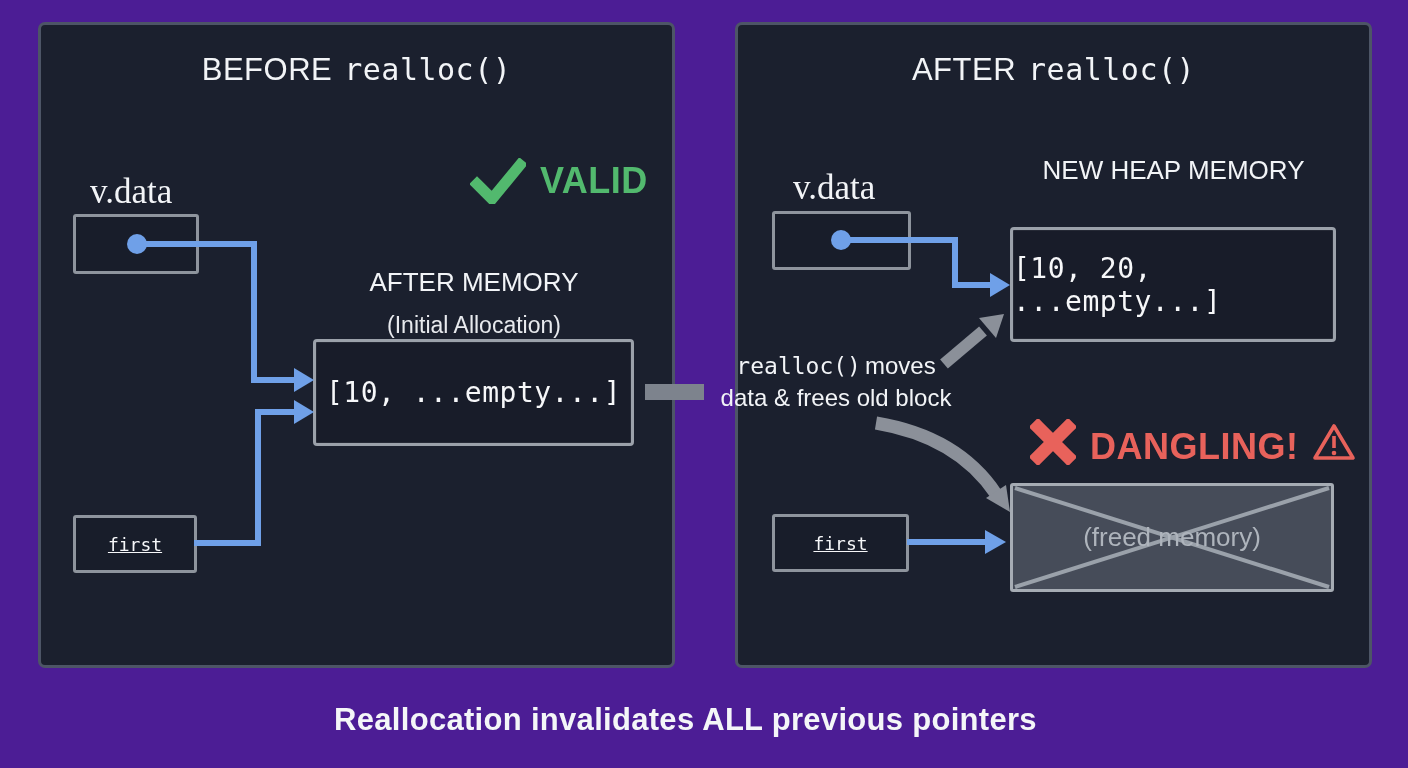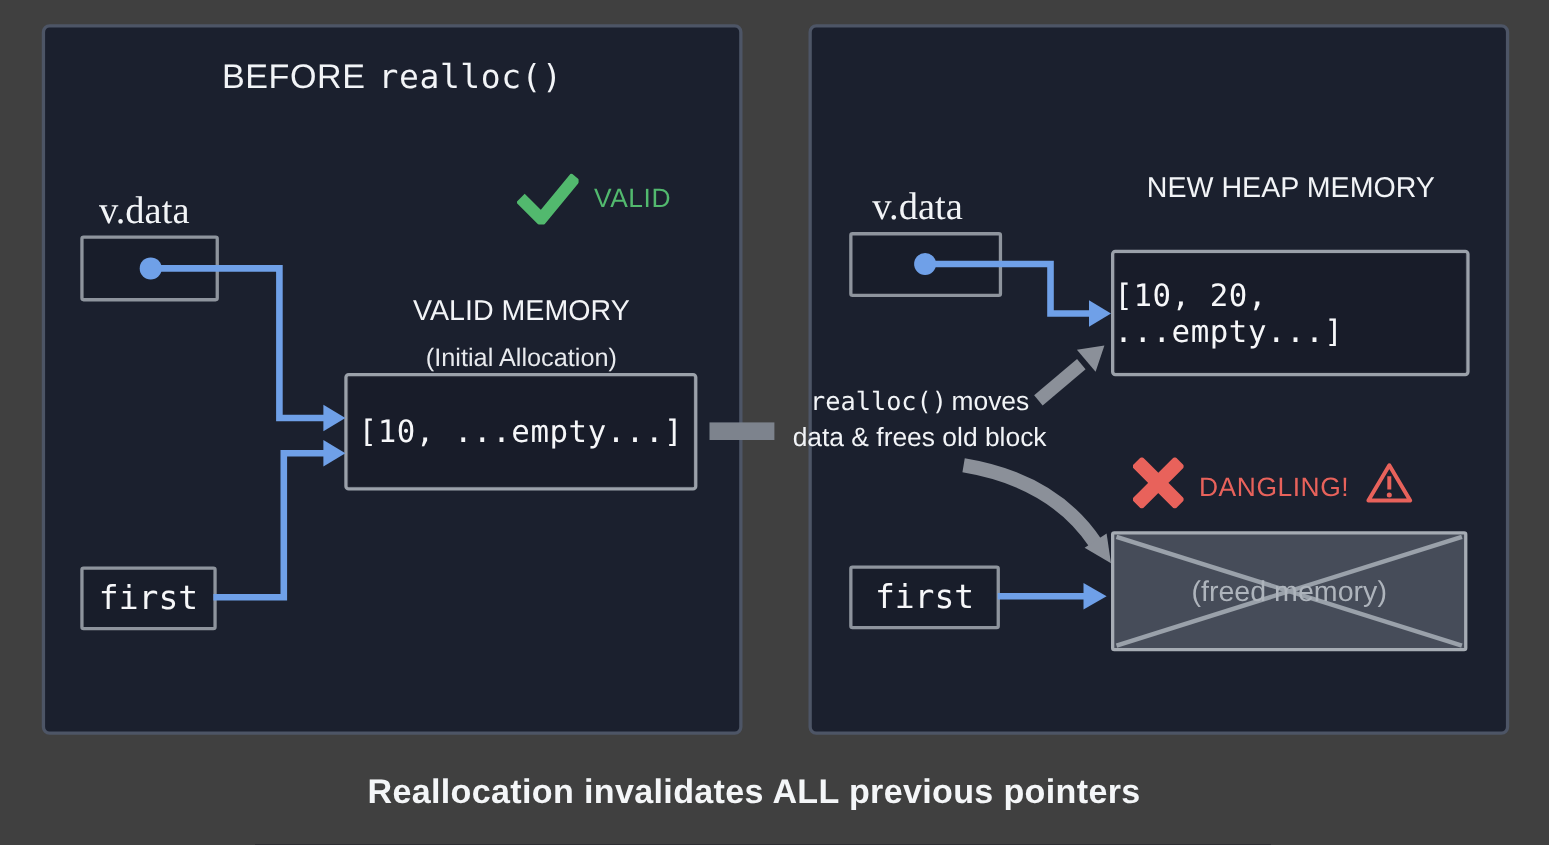--- a/index.html
+++ b/index.html
@@ -1,18 +1,18 @@
 <!DOCTYPE html>
 <html><head>
 <meta charset="utf-8">
 <style>
   html,body{margin:0;padding:0;background:#14161f;}
   .stage{
     position:relative;width:1408px;height:768px;overflow:hidden;
-    background:#404040;
+    background:#4c1d95;
     font-family:"Liberation Sans",sans-serif;color:#f0f2f5;
   }
   .panel{
     position:absolute;top:22px;width:631px;height:640px;
     background:#1b202e;border:3px solid #4d5566;border-radius:7px;
   }
   .panel.left{left:38px;}
   .panel.right{left:735px;}
   .panel-title{
     position:absolute;top:52px;width:637px;text-align:center;
@@ -22,31 +22,31 @@
   .panel-title .mono{margin-left:12px;font-size:30px;}
   .ptr-label{
     position:absolute;font-family:Liberation Serif, serif;
     font-size:35px;color:#f2f4f7;
   }
   .ptr-box{
     position:absolute;border:3.5px solid #8e949d;border-radius:3px;
     background:rgba(0,0,0,0.08);
     display:flex;align-items:center;justify-content:center;
   }
-  .ptr-box .mono{font-size:30px;color:#f6f7f9;}
+  .ptr-box .mono{font-size:18px;color:#f6f7f9;text-decoration:underline;}
   .mem-title{position:absolute;text-align:center;font-size:26px;font-weight:500;color:#f2f4f7;}
   .mem-subtitle{position:absolute;text-align:center;font-size:23px;font-weight:400;color:#e8eaee;}
   .mem-box{
     position:absolute;border:3.5px solid #9ba1aa;border-radius:4px;
     background:rgba(0,0,0,0.10);box-shadow:inset 0 0 0 1px rgba(255,255,255,0.06);
     display:flex;align-items:center;justify-content:center;
   }
   .mem-box .mono{font-size:28px;color:#f6f7f9;letter-spacing:.5px;}
   .badge{position:absolute;display:flex;align-items:center;gap:14px;}
-  .badge-text{font-size:24px;font-weight:400;letter-spacing:.5px;}
+  .badge-text{font-size:36px;font-weight:700;letter-spacing:.5px;}
   .valid .badge-text{color:#52b96e;}
   .danger .badge-text{color:#e8625b;margin-top:10px;}
   .mid-note{
     position:absolute;left:700px;top:350px;width:272px;text-align:center;
     font-size:24px;font-weight:500;line-height:31px;color:#f2f4f7;
   }
   .mid-note .mono{font-size:23px;}
   .mid-note .rest{margin-left:4px;}
   .freed-box{
     position:absolute;left:1010px;top:483px;width:318px;height:103px;
@@ -74,31 +74,34 @@
   <div class="ptr-label" style="left:90px;top:172px;">v.data</div>
   <div class="ptr-box" style="left:73px;top:214px;width:120px;height:54px;"></div>
 
   <div class="badge valid" style="left:470px;top:158px;">
     <svg width="56" height="46" viewBox="0 0 56 46">
       <path d="M7 26 L22 41 L50 7" fill="none" stroke="#52b96e" stroke-width="11" stroke-linecap="square"></path>
     </svg>
     <span class="badge-text">VALID</span>
   </div>
 
-  <div class="mem-title" style="left:313px;top:267px;width:322px;">VALID MEMORY</div>
+  <div class="mem-title" style="left:313px;top:267px;width:322px;">AFTER MEMORY</div>
   <div class="mem-subtitle" style="left:313px;top:300px;width:322px;margin-top:12px;">(Initial Allocation)</div>
   <div class="mem-box" style="left:313px;top:339px;width:315px;height:101px;">
     <span class="mono">[10, ...empty...]</span>
   </div>
 
   <div class="ptr-box" style="left:73px;top:515px;width:118px;height:52px;">
     <span class="mono">first</span>
   </div>
 
   <div class="panel right"></div>
+  <div class="panel-title" style="left:735px;">
+    <span>AFTER</span><span class="mono">realloc()</span>
+  </div>
 
   <div class="ptr-label" style="left:793px;top:168px;">v.data</div>
   <div class="ptr-box" style="left:772px;top:211px;width:133px;height:53px;"></div>
 
   <div class="mem-title" style="left:1010px;top:155px;width:327px;">NEW HEAP MEMORY</div>
   <div class="mem-box" style="left:1010px;top:227px;width:320px;height:109px;">
     <span class="mono">[10, 20, ...empty...]</span>
   </div>
 
   <div class="mid-note">

